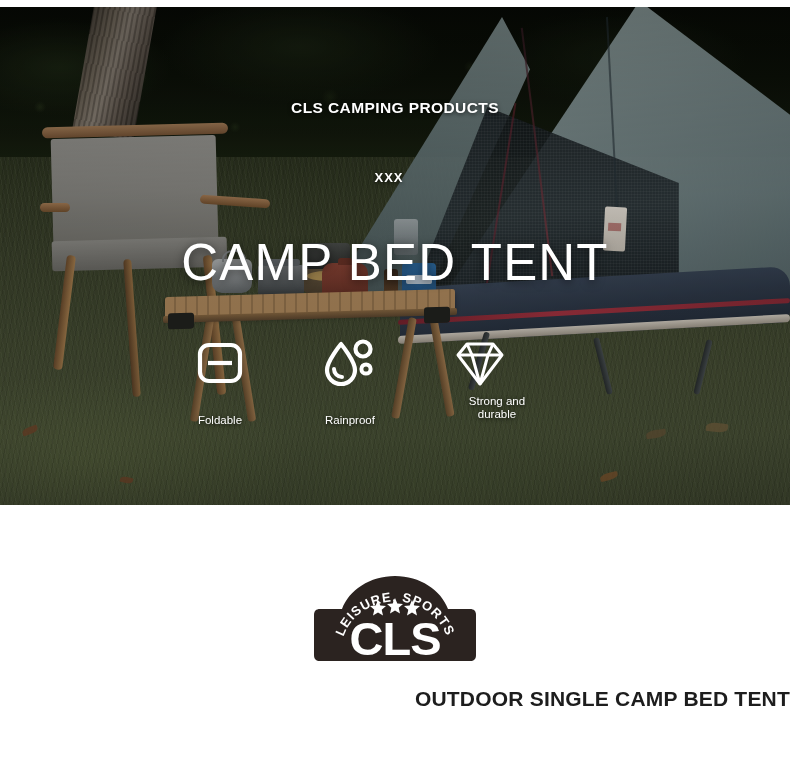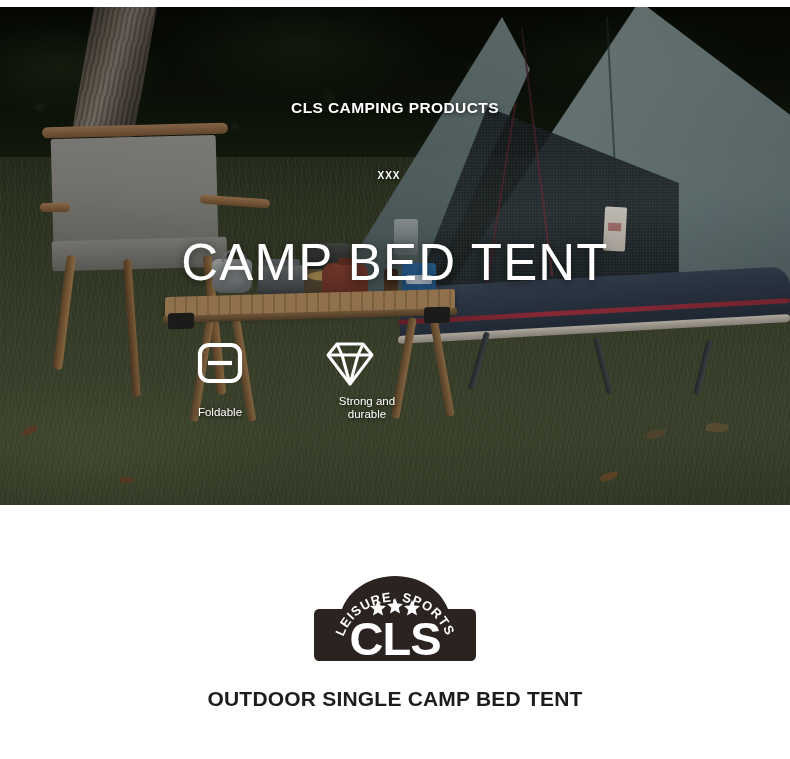--- a/index.html
+++ b/index.html
@@ -479,21 +479,21 @@
     font-size: 15.5px;
     font-weight: bold;
     letter-spacing: .4px;
     color: #ffffff;
     text-shadow: 0 1px 4px rgba(0,0,0,.7);
   }
 
   .xxx {
     position: absolute;
     left: 0; right: 12px; top: 163px;
-    font-size: 10px;
+    font-size: 13px;
     font-weight: bold;
     letter-spacing: 1px;
     color: #ffffff;
     text-shadow: 0 1px 4px rgba(0,0,0,.7);
   }
 
   .hero-title {
     position: absolute;
     left: 0; right: 0; top: 226px;
     font-size: 51px;
@@ -516,21 +516,21 @@
     flex-direction: column;
     align-items: center;
   }
   .feature-icon {
     height: 56px;
     display: flex;
     align-items: center;
     justify-content: center;
   }
   .feature-label {
-    margin-top: 15px;
+    margin-top: 23px;
     font-size: 11.5px;
     color: #ffffff;
     line-height: 1.15;
     text-align: center;
     text-shadow: 0 1px 4px rgba(0,0,0,.8);
   }
   .feature-label.two-line { margin-top: 4px; margin-left: 34px; }
 
   
   .bottom {
@@ -543,21 +543,21 @@
   .logo-wrap {
     position: absolute;
     left: 0; right: 0; top: 68px;
     display: flex;
     justify-content: center;
   }
 
   .product-name {
     position: absolute;
     left: 0; right: 0; top: 182px;
-    text-align: center;
+    text-align: right;
     font-size: 21px;
     font-weight: bold;
     letter-spacing: .2px;
     color: #1d1d1d;
   }
 </style>
 </head>
 <body>
 
 <div class="page">
@@ -632,20 +632,31 @@
           <div class="feature-icon">
             <svg width="48" height="48" viewBox="0 0 48 48" aria-hidden="true">
               <rect x="4" y="6" width="40" height="36" rx="9" ry="9" fill="none" stroke="#ffffff" stroke-width="4.2"></rect>
               <line x1="12" y1="24" x2="36" y2="24" stroke="#ffffff" stroke-width="4.2" stroke-linecap="butt"></line>
             </svg>
           </div>
           <div class="feature-label">Foldable</div>
         </div>
 
 
+        <div class="feature">
+          <div class="feature-icon">
+            <svg width="54" height="50" viewBox="0 0 54 50" aria-hidden="true">
+              <path d="M18 6 C18 6 4 23 4 32 a14 14 0 0 0 28 0 C32 23 18 6 18 6 z" fill="none" stroke="#ffffff" stroke-width="4.2" stroke-linejoin="round"></path>
+              <path d="M11 31 a8 8 0 0 0 8 8" fill="none" stroke="#ffffff" stroke-width="4" stroke-linecap="round"></path>
+              <circle cx="40" cy="11" r="7.5" fill="none" stroke="#ffffff" stroke-width="4.2"></circle>
+              <circle cx="43" cy="31" r="4.6" fill="none" stroke="#ffffff" stroke-width="4"></circle>
+            </svg>
+          </div>
+          <div class="feature-label">Rainproof</div>
+        </div>
 
         <div class="feature">
           <div class="feature-icon">
             <svg width="52" height="50" viewBox="0 0 52 50" aria-hidden="true">
               <g fill="none" stroke="#ffffff" stroke-width="3" stroke-linejoin="round">
                 <path d="M4 17 L13 6 h26 l9 11 L26 46 z"></path>
                 <path d="M13 6 L18 17 L26 46"></path>
                 <path d="M39 6 L34 17 L26 46"></path>
                 <path d="M4 17 H48"></path>
               </g>

